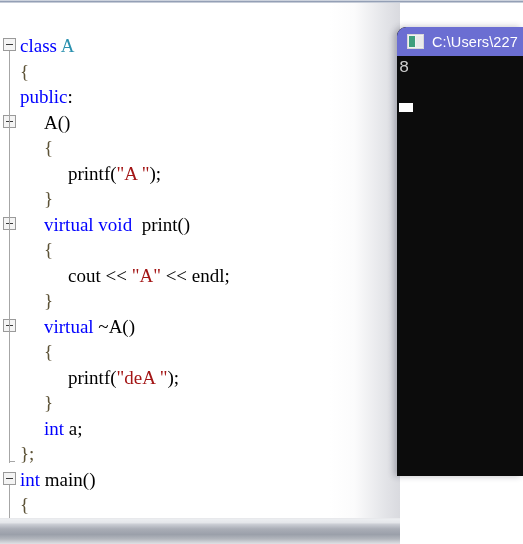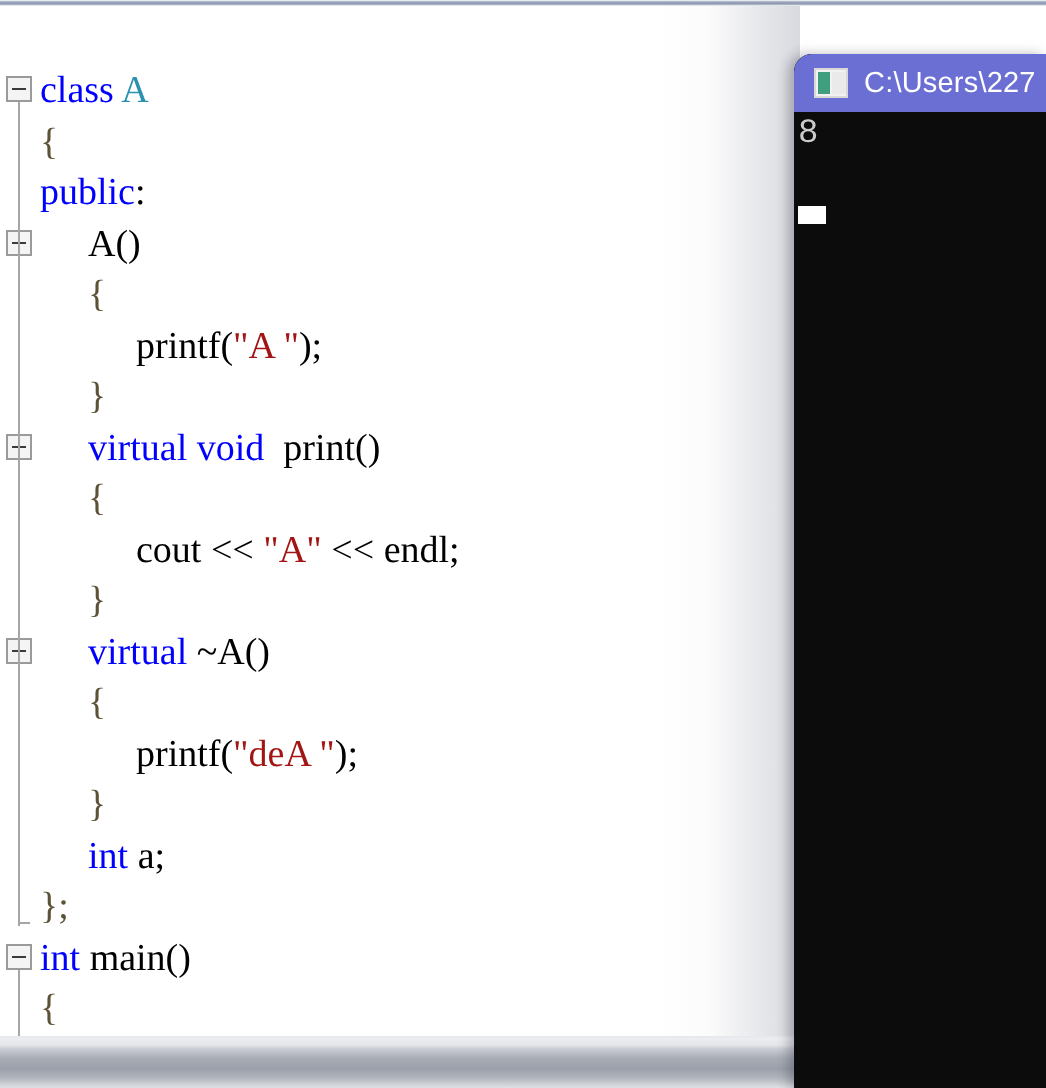--- a/index.html
+++ b/index.html
@@ -119,21 +119,21 @@
   .hscroll-thumb {
     position: absolute;
     left: 0; top: 5px;
     width: 400px; height: 16px;
   }
 
   
   .console {
     position: absolute;
     left: 397px; top: 27px;
-    width: 126px; height: 517px;
+    width: 126px; height: 449px;
     background: #0c0c0c;
     border-top-left-radius: 9px;
     overflow: hidden;
     box-shadow: -3px 0 6px rgba(40,40,60,0.30);
   }
   .console-titlebar {
     position: relative;
     height: 29px;
     background: #6b6ed2;
     border-top-left-radius: 9px;

